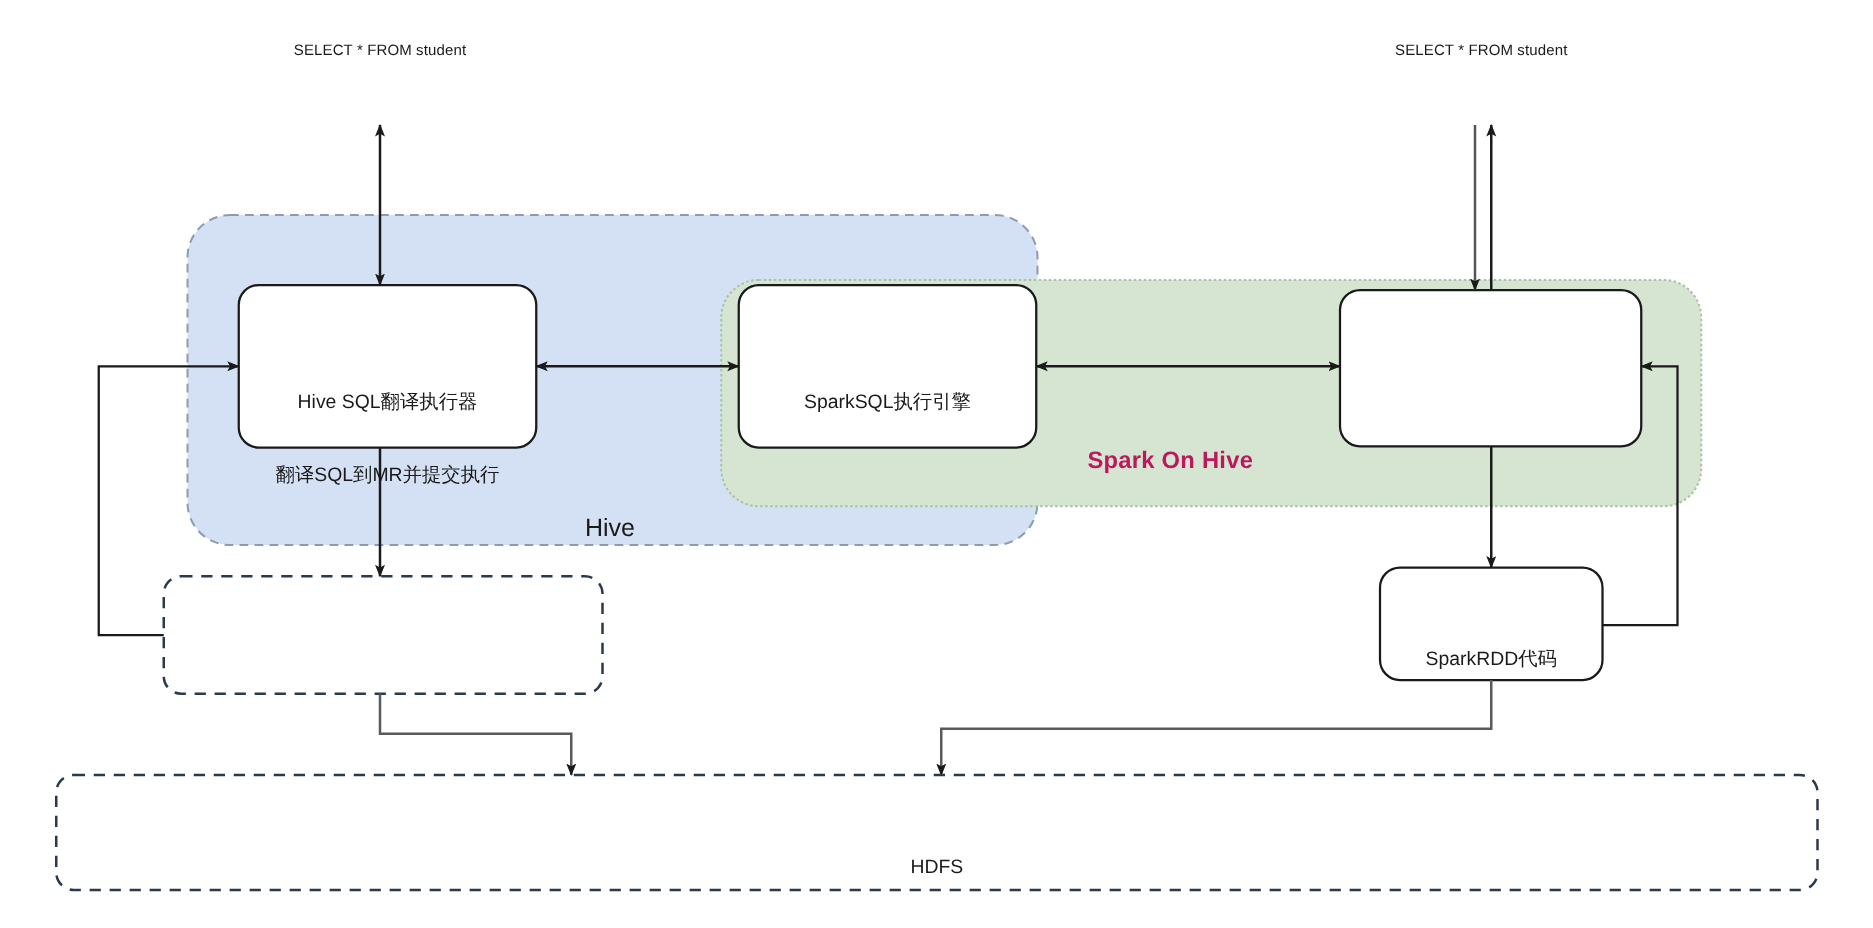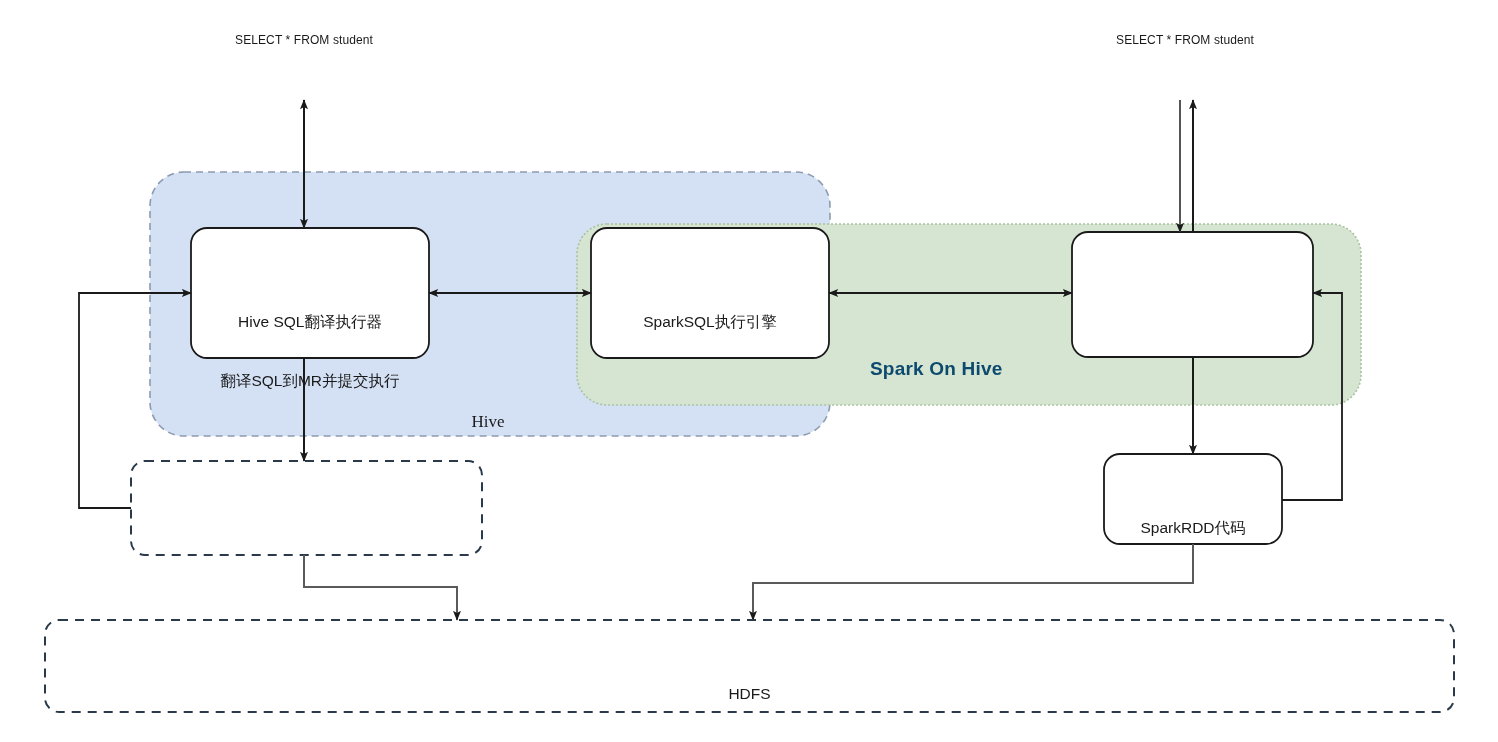--- a/index.html
+++ b/index.html
@@ -32,27 +32,26 @@
     text-align: center;
   }
   .sql-label {
     font-size: 12px;
     letter-spacing: 0.1px;
   }
   .box-label {
     font-size: 15.5px;
   }
   .container-label {
-    font-size: 17px;
-    font-family: Liberation Serif, serif;
+    font-size: 20px;
   }
   .spark-on-hive {
     font-size: 19px;
     font-weight: bold;
-    color: #0c4a6e;
+    color: #be185d;
     letter-spacing: 0.2px;
   }
   .plain-label {
     font-size: 15.5px;
   }
 </style>
 </head>
 <body>
 
 <div id="canvas">

